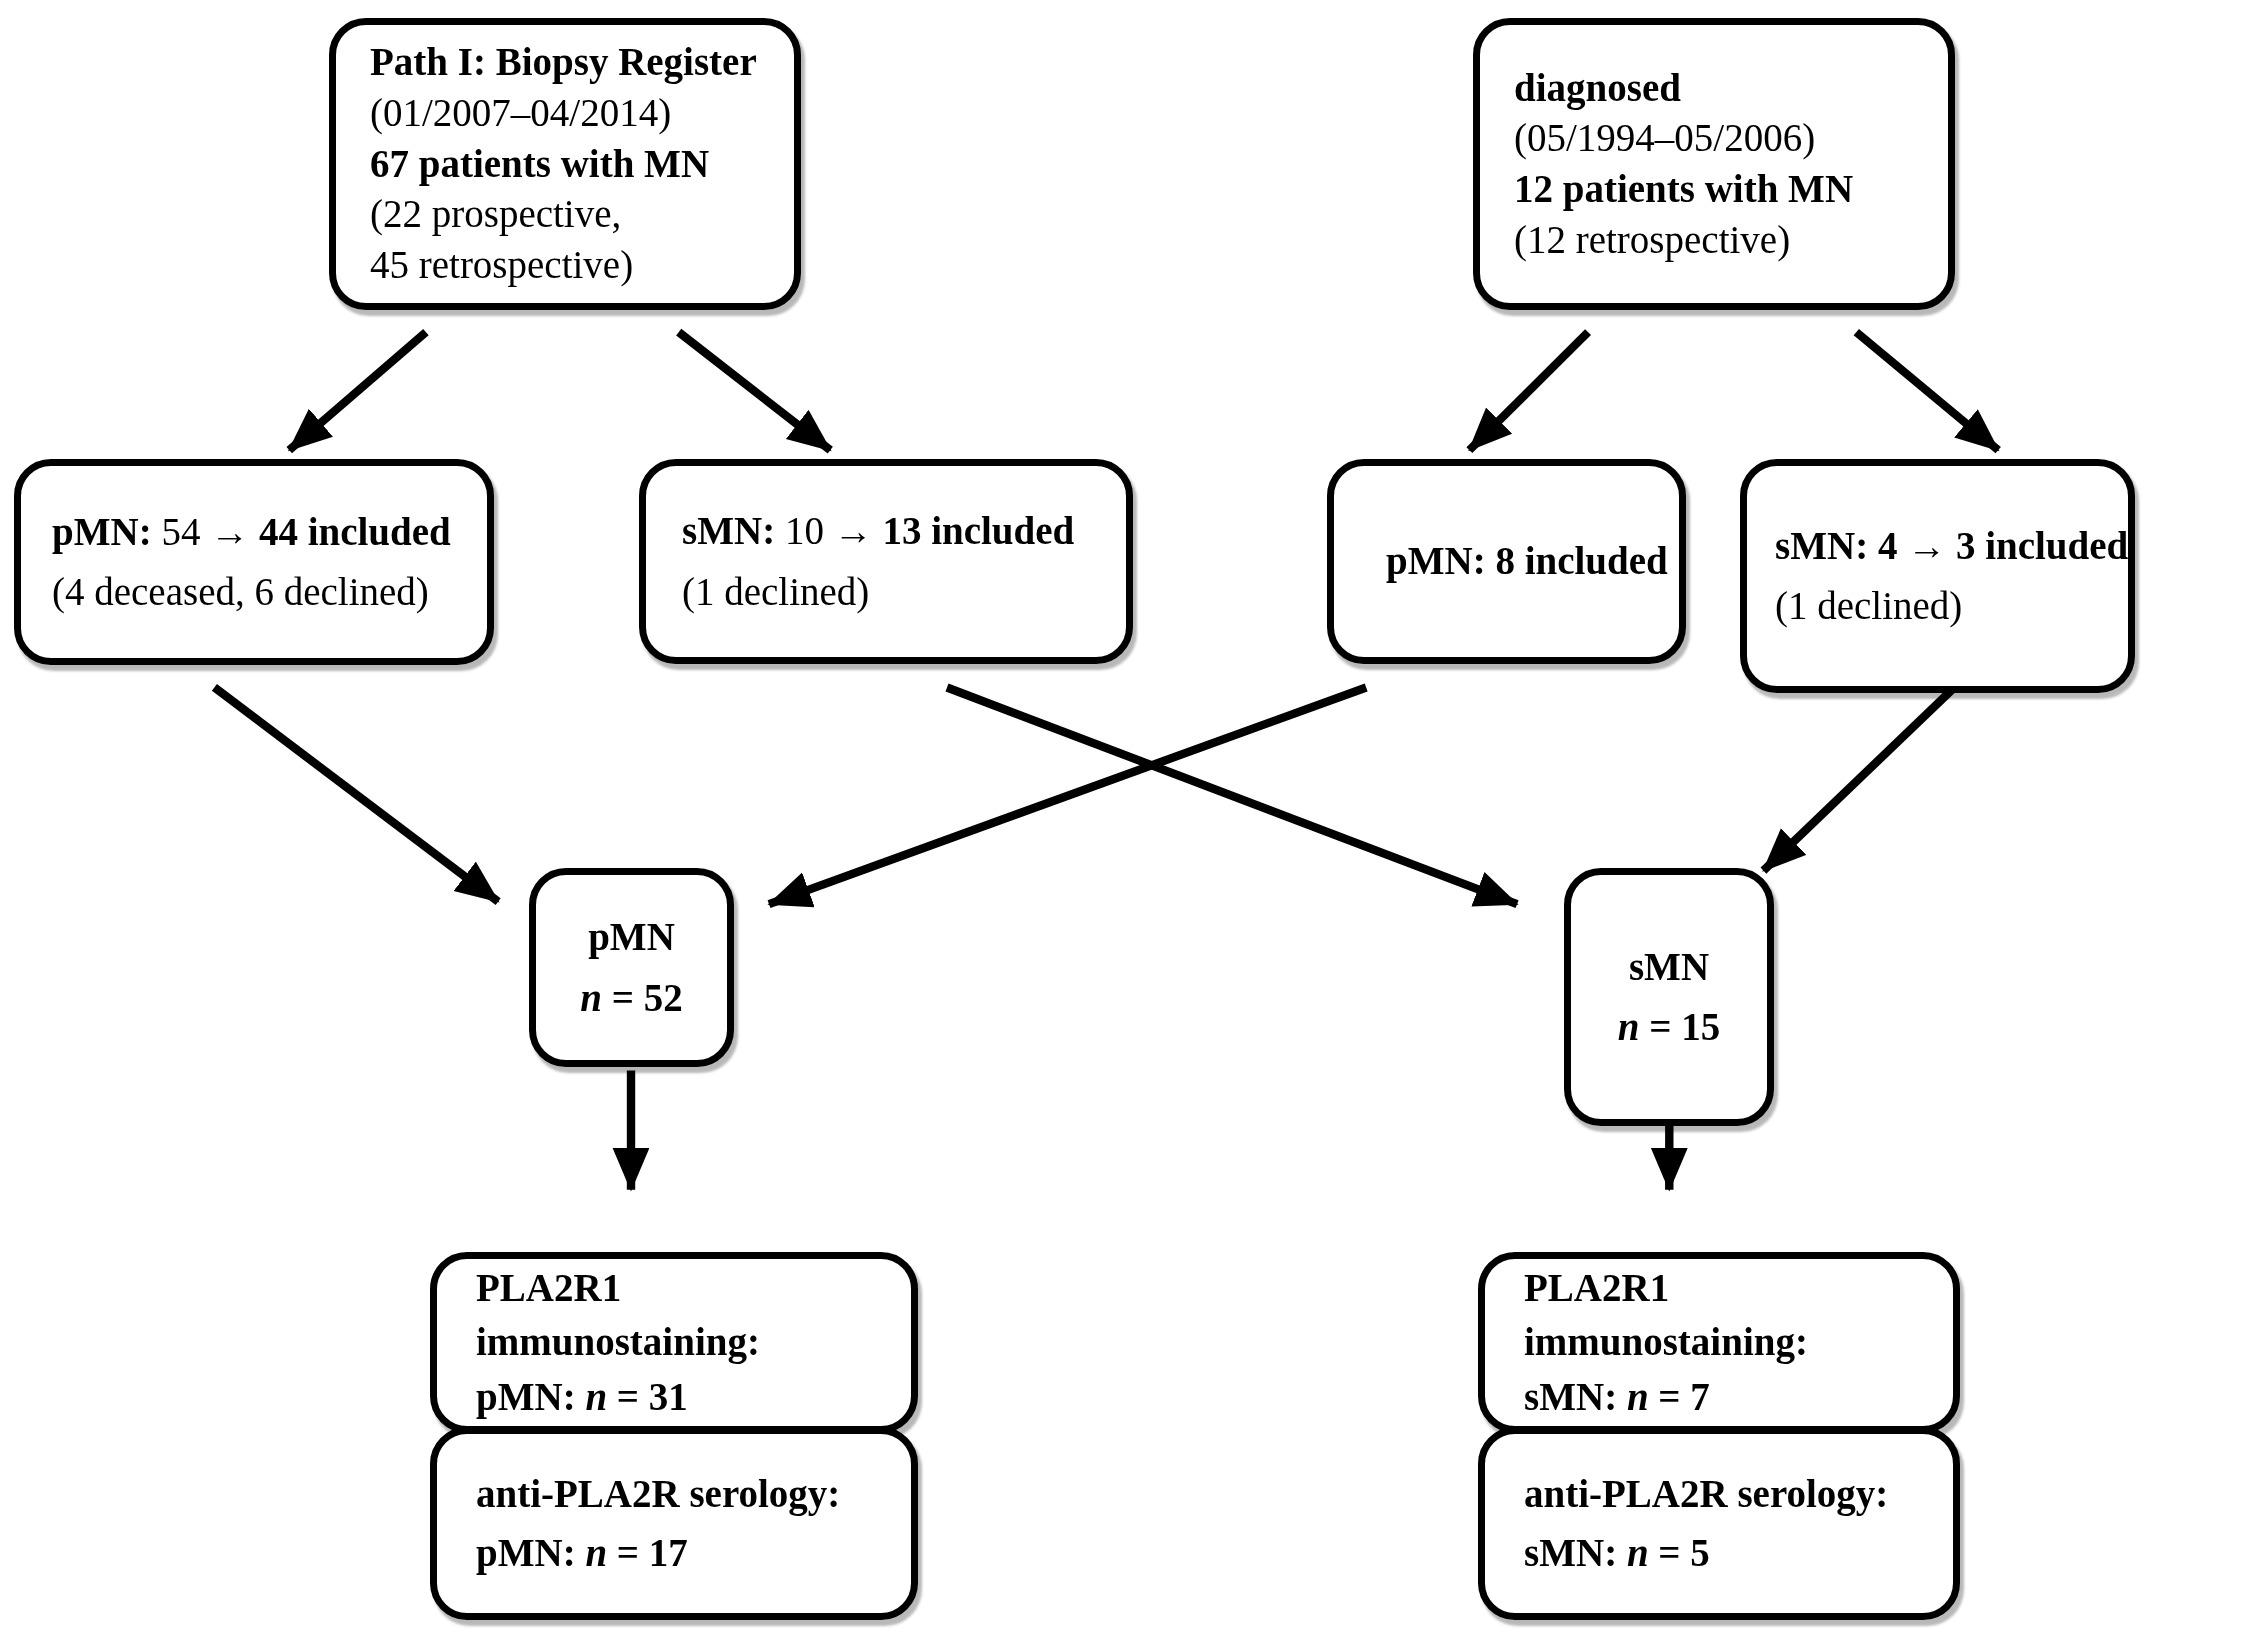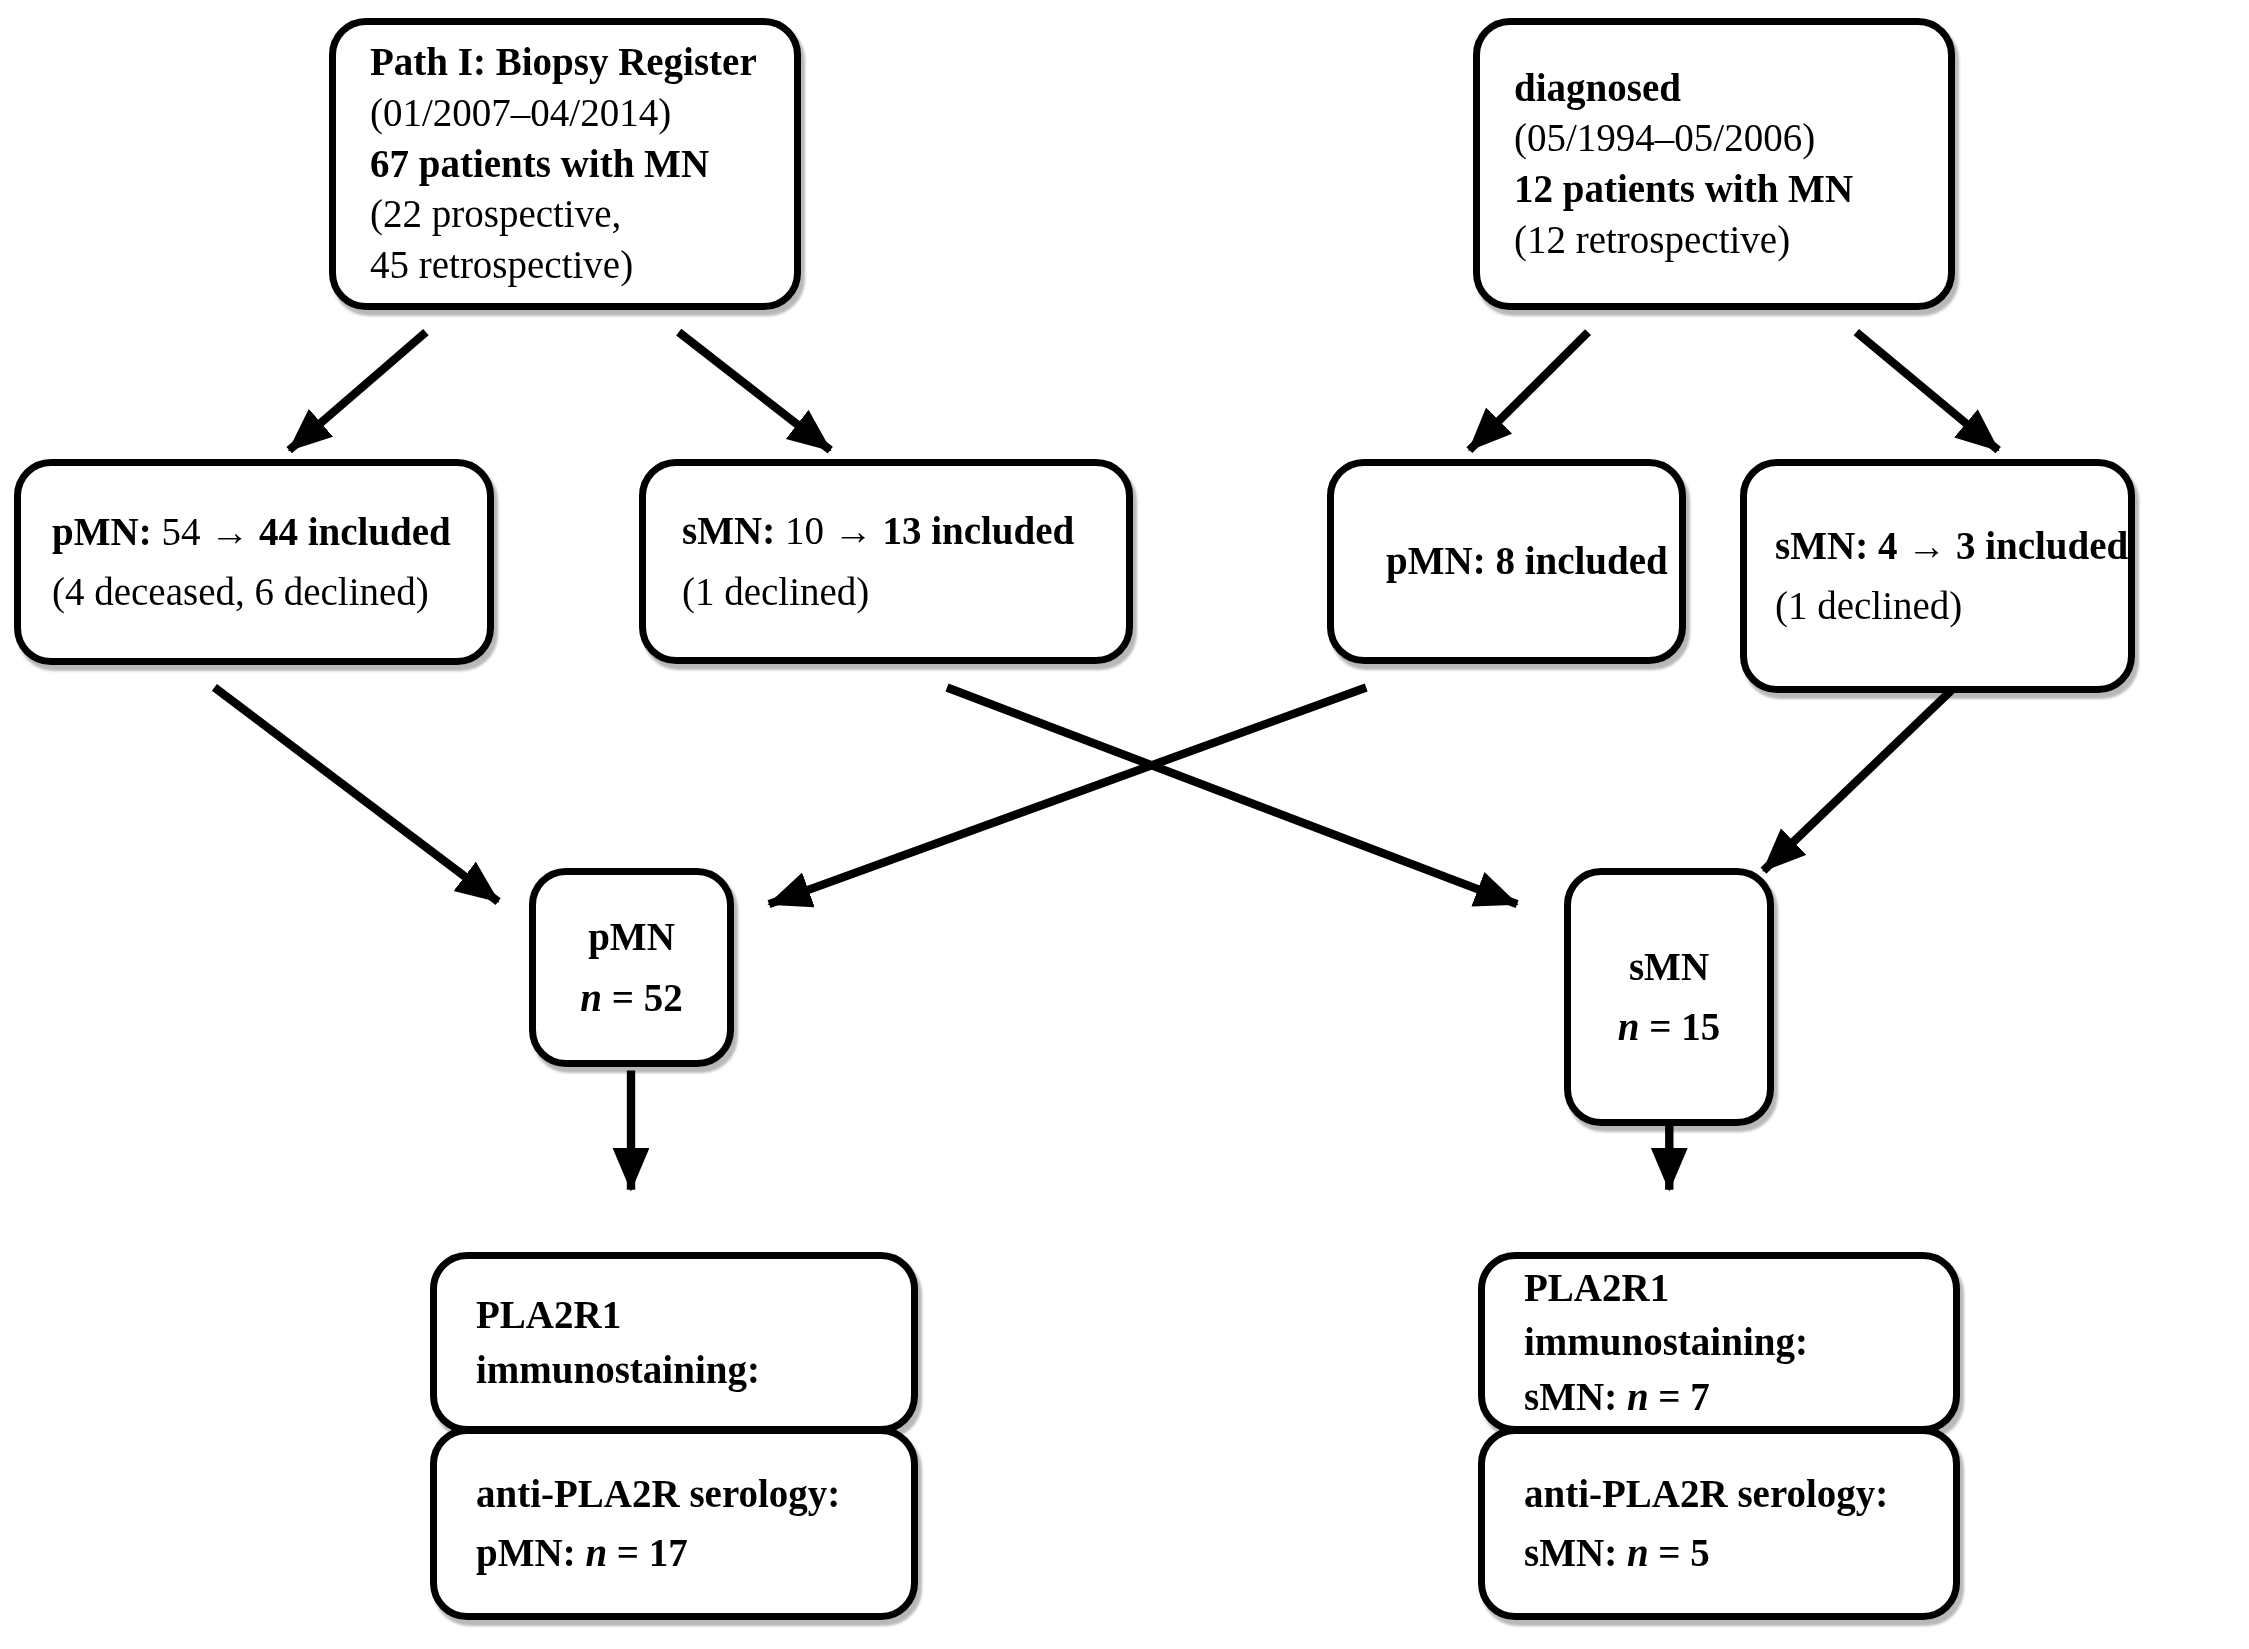--- a/index.html
+++ b/index.html
@@ -117,20 +117,21 @@
   </div>
 
   <div class="node smn15">
     <div class="ln"><span class="b">sMN</span></div>
     <div class="ln"><span class="b i">n</span><span class="b"> = 15</span></div>
   </div>
 
   <div class="node row4 plaPmn">
     <div class="ln"><span class="b">PLA2R1</span></div>
     <div class="ln"><span class="b">immunostaining:</span></div>
+    <div class="ln"><span class="b">pMN: </span><span class="b i">n</span><span class="b"> = 31</span></div>
   </div>
 
   <div class="node row4 plaSmn">
     <div class="ln"><span class="b">PLA2R1</span></div>
     <div class="ln"><span class="b">immunostaining:</span></div>
     <div class="ln"><span class="b">sMN: </span><span class="b i">n</span><span class="b"> = 7</span></div>
   </div>
 
   <div class="node row5 seroPmn">
     <div class="ln"><span class="b">anti-PLA2R serology:</span></div>

